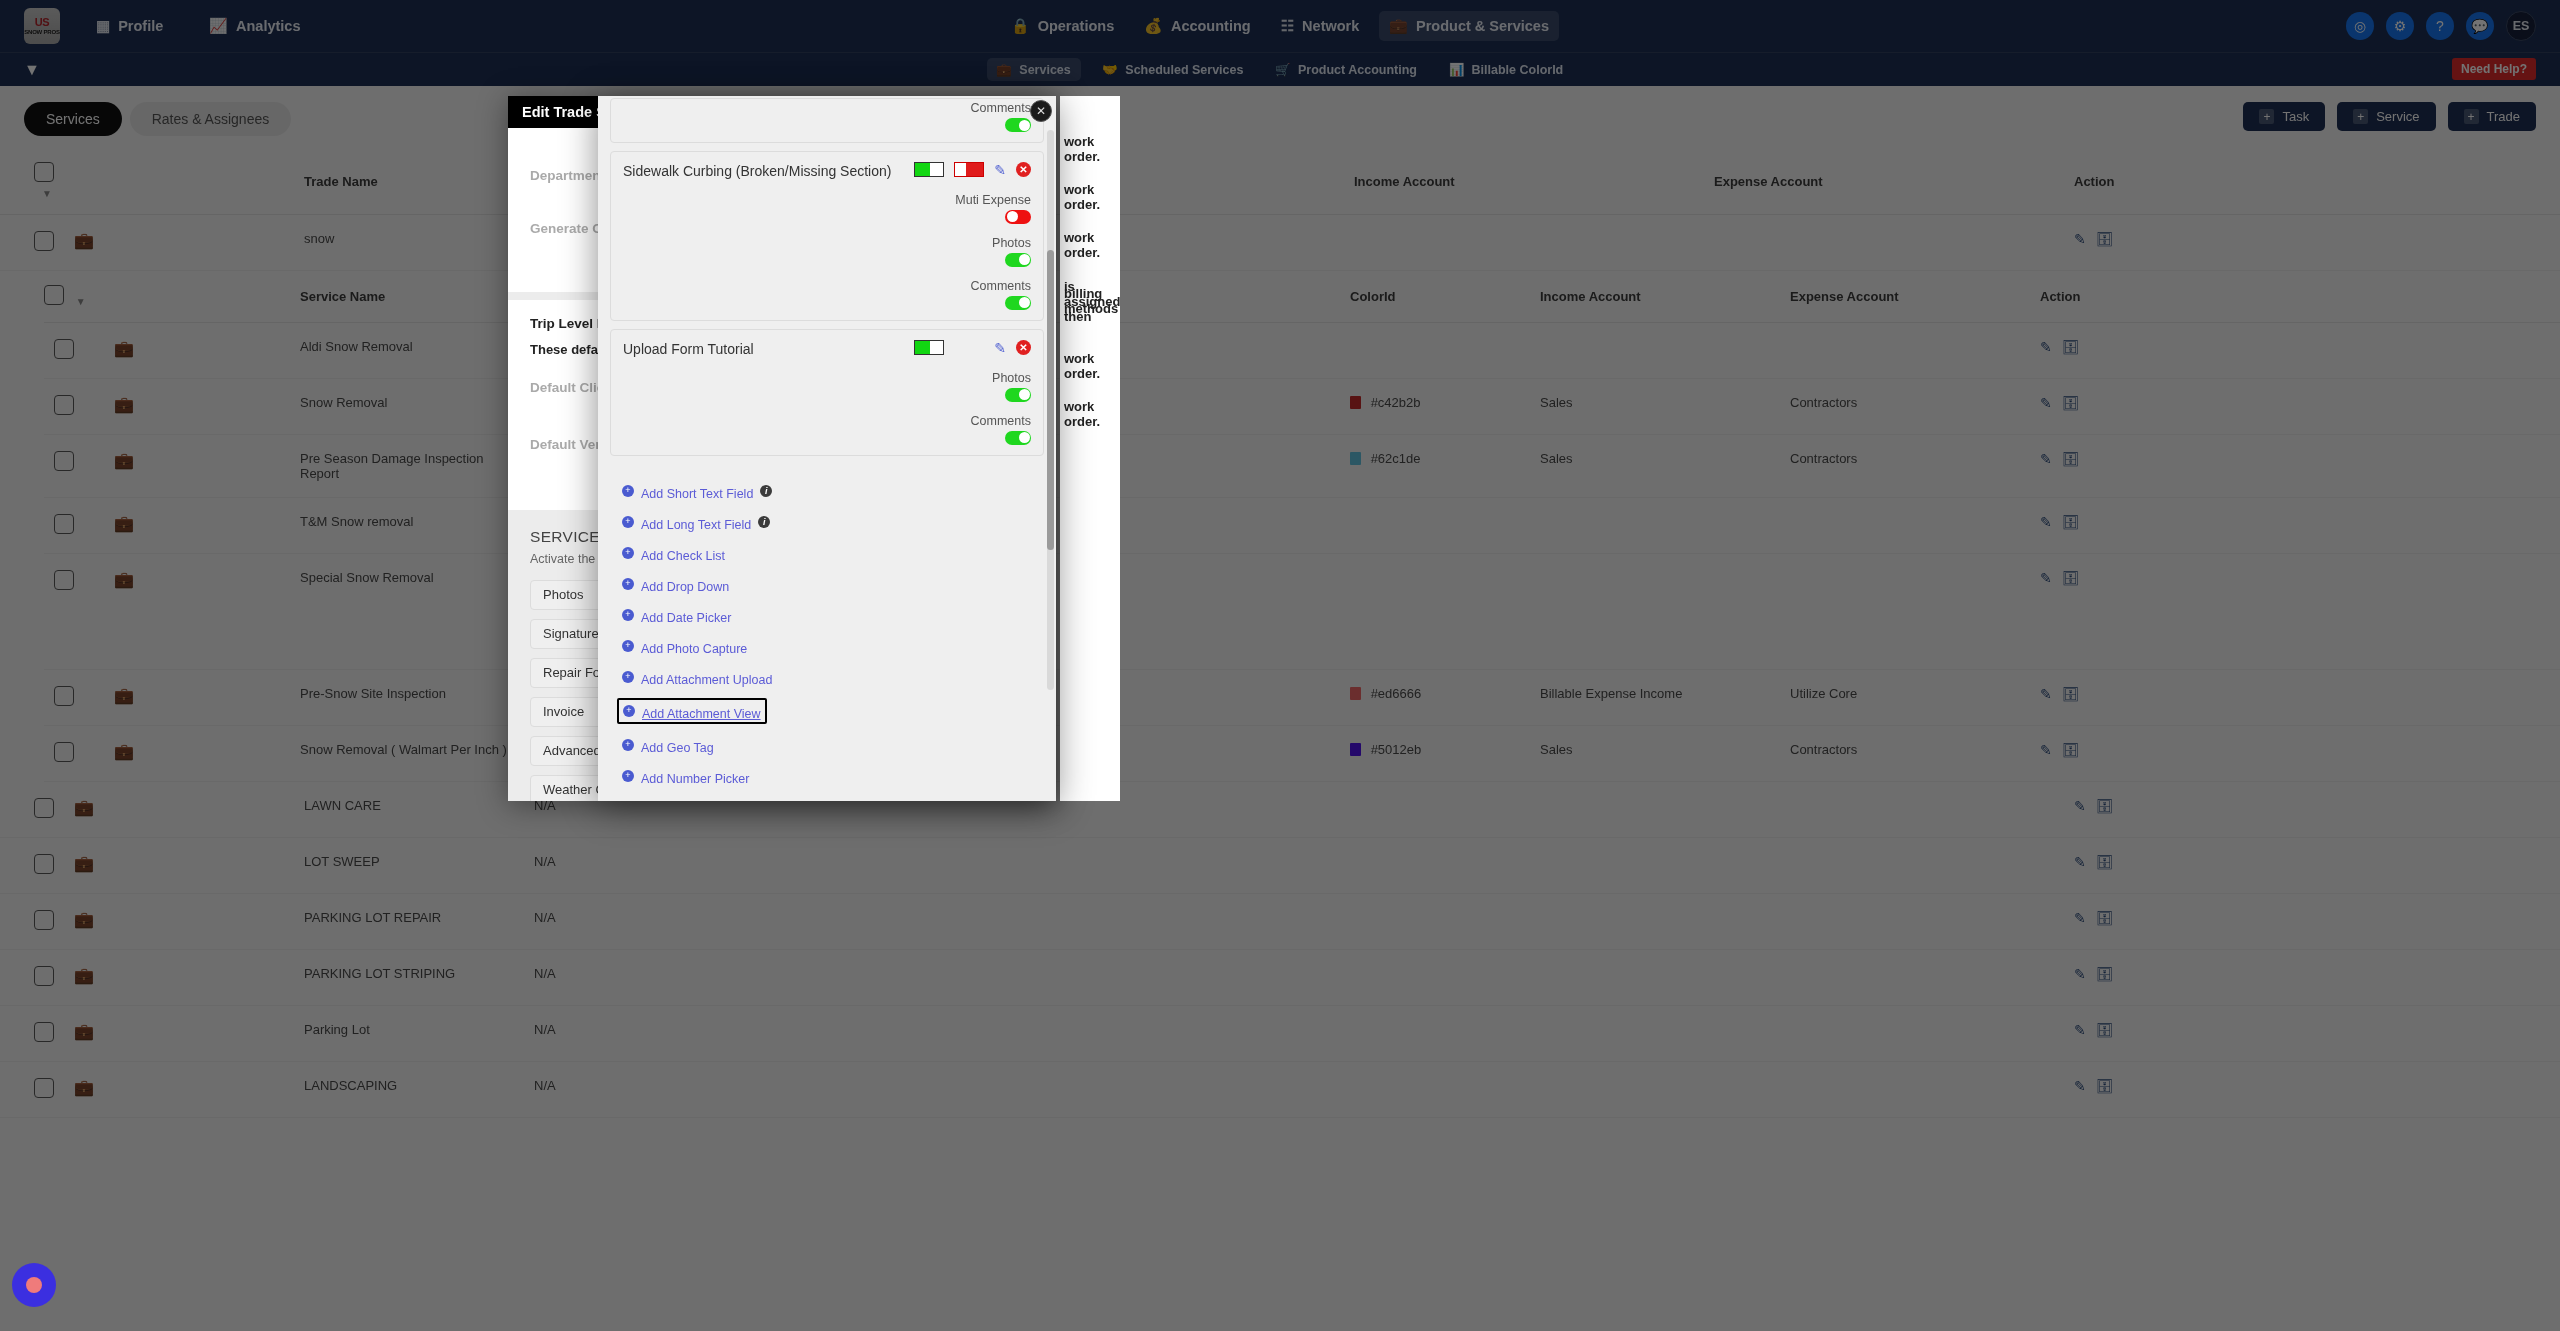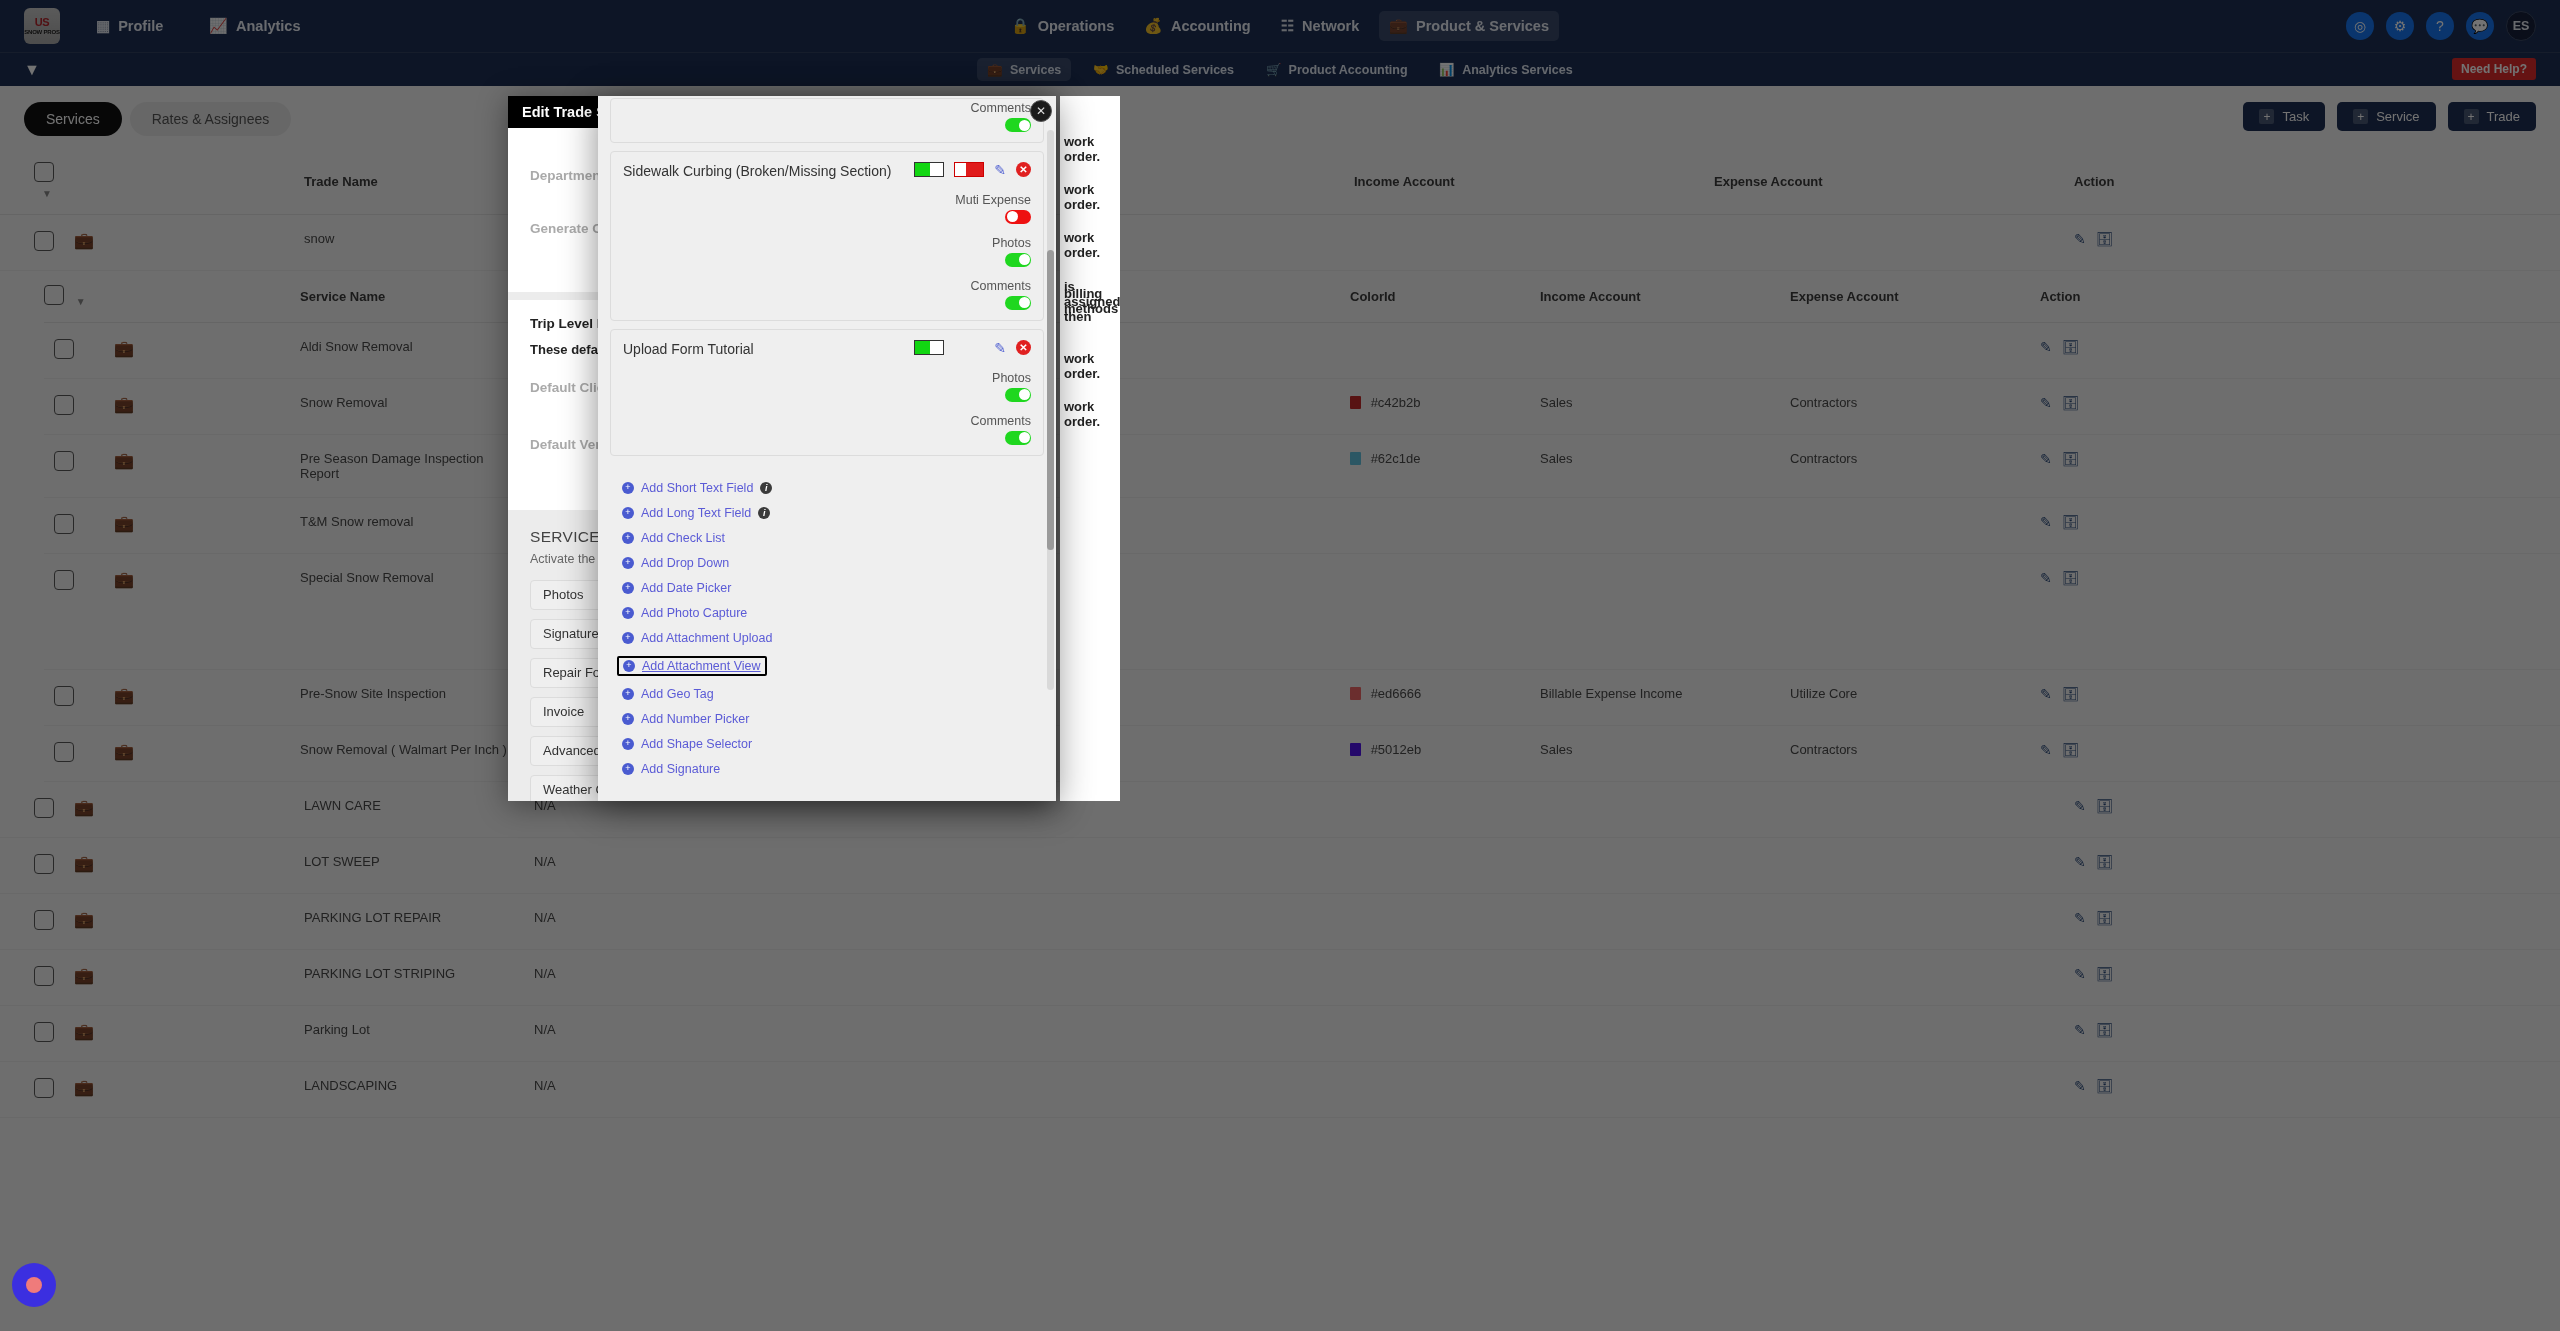--- a/index.html
+++ b/index.html
@@ -200,21 +200,21 @@
   .toggle.on .knob { right:1.5px; }
   .toggle.off .knob { left:1.5px; }
 
   .addlist { padding:6px 14px 14px; }
   .addrow { display:flex; align-items:center; gap:7px; margin:11px 0; }
   .addrow .plusc {
     width:12px;height:12px;border-radius:50%;background:#4a5bd0;color:#fff;
     font-size:9px; display:flex;align-items:center;justify-content:center;line-height:1;
     flex:0 0 auto;
   }
-  .addrow a { color:#5b5bd6; font-size:12.5px; text-decoration:none; }
+  .addrow a { color:#5b5bd6; font-size:12.5px; text-decoration:none;margin-top:6px; }
   .addrow.focus {
     border:2px solid #000; padding:1px 4px; margin:8px -5px; width:fit-content;
     border-radius:2px;
   }
   .addrow.focus a { text-decoration:underline; }
   .infoi {
     width:12px;height:12px;border-radius:50%;background:#3b3b3b;color:#fff;
     font-size:9px;font-weight:700;display:flex;align-items:center;justify-content:center;
     font-style:italic;
   }
@@ -281,21 +281,21 @@
         <div class="subnav-item">
           <span>🤝</span>
           <span>Scheduled Services</span>
         </div>
         <div class="subnav-item">
           <span>🛒</span>
           <span>Product Accounting</span>
         </div>
         <div class="subnav-item">
           <span>📊</span>
-          <span>Analytics Services</span>
+          <span>Billable ColorId</span>
         </div>
       </div>
       <div class="need-help">Need Help?</div>
     </div>
 
     <div class="page">
       <div class="page-tabs">
         <div class="ptab active">Services</div>
         <div class="ptab">Rates &amp; Assignees</div>
       </div>

